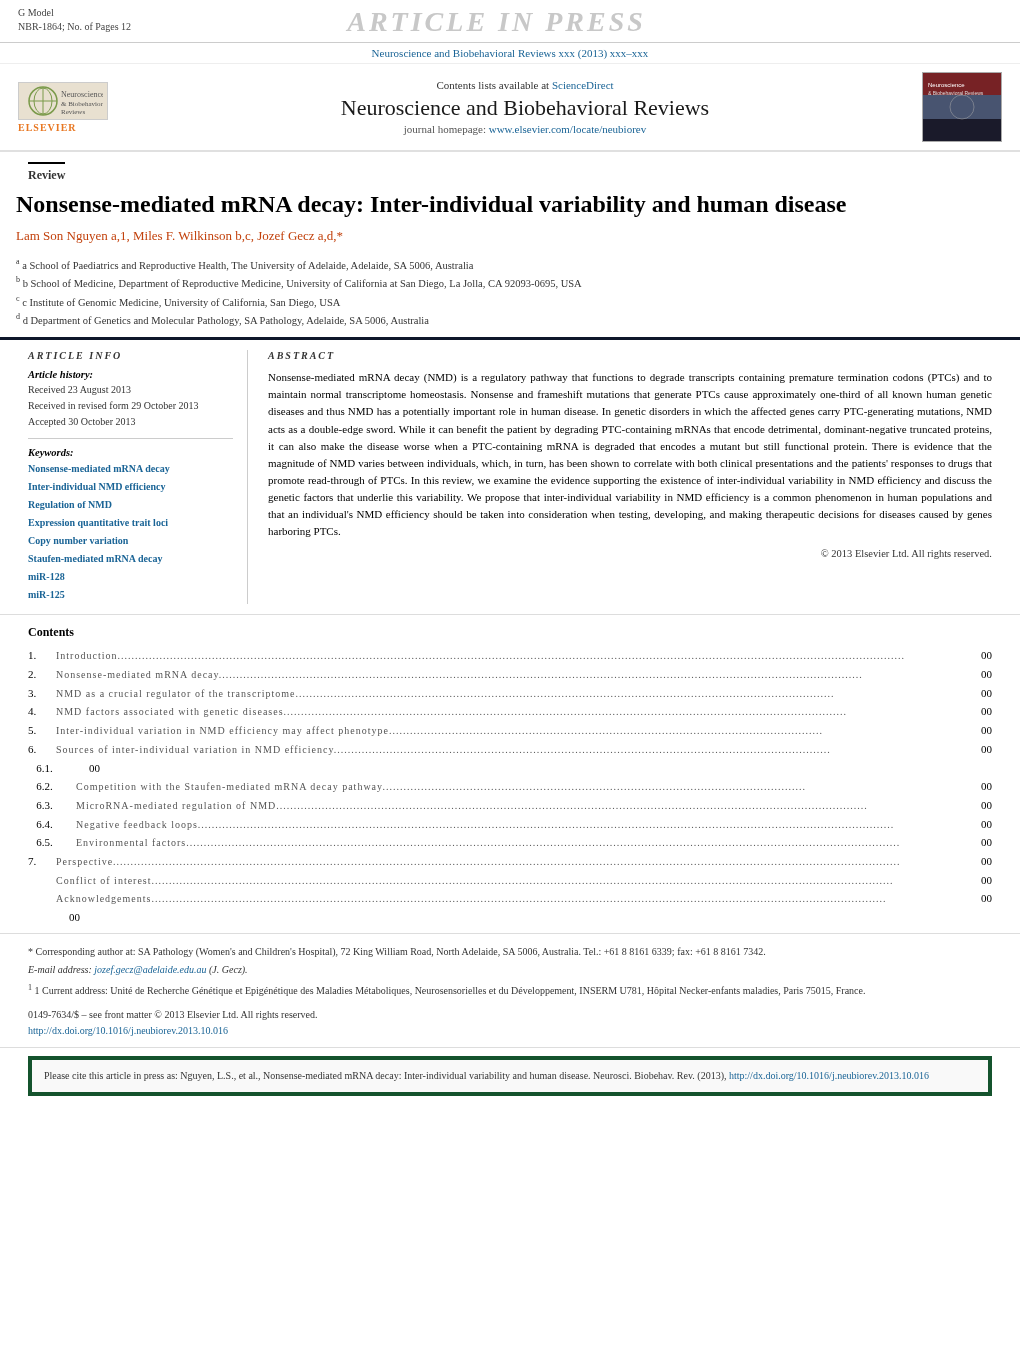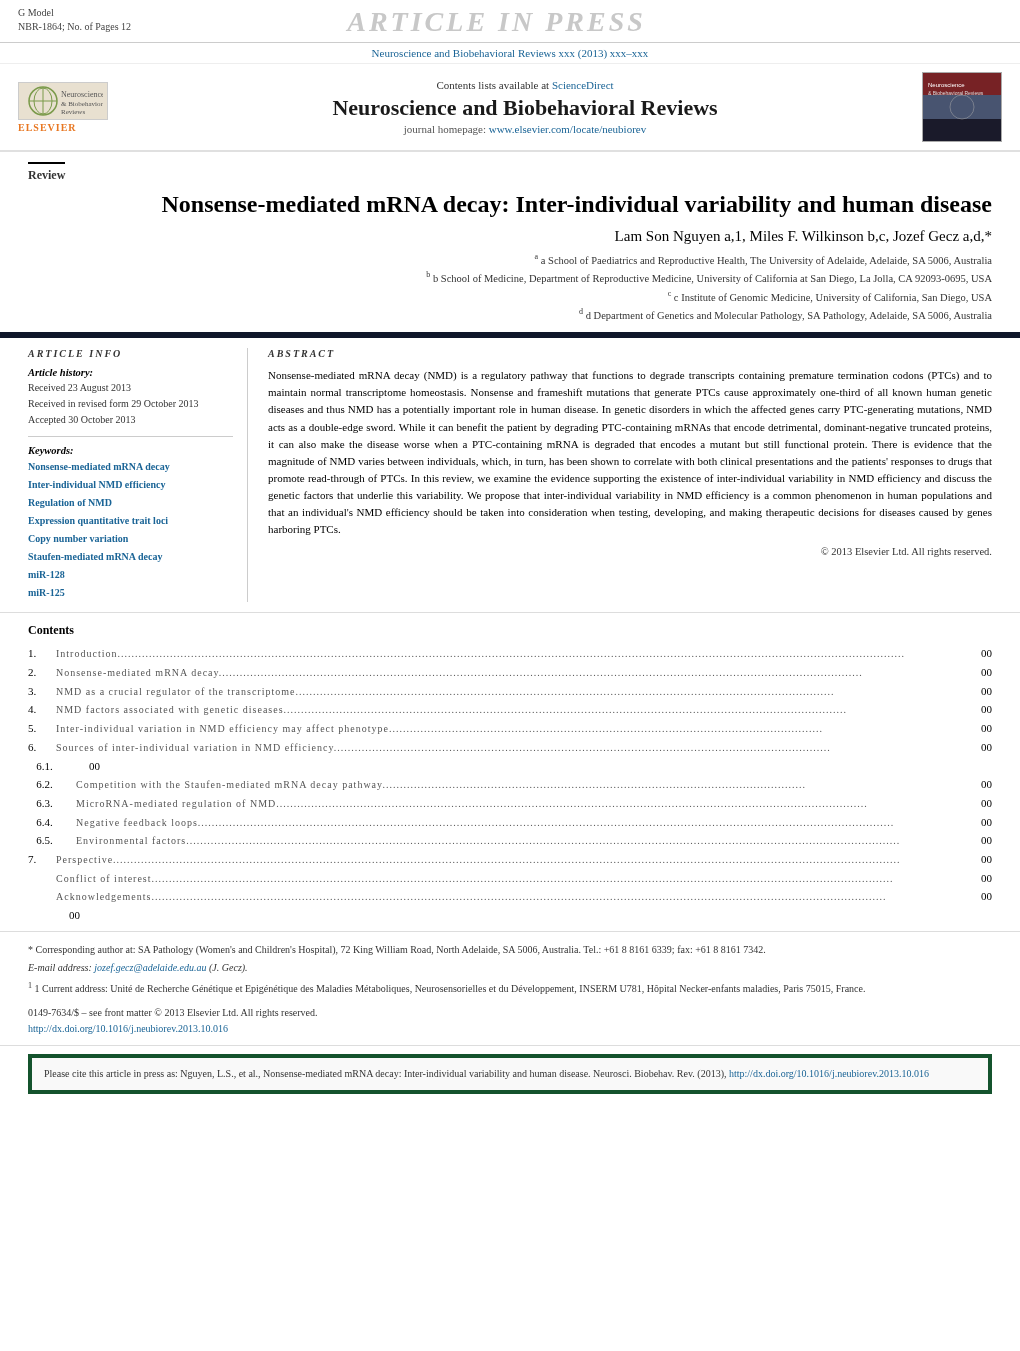--- a/index.html
+++ b/index.html
@@ -58,21 +58,21 @@
       font-size: 11px;
       color: #333;
       margin-bottom: 4px;
     }
     .journal-link-bar a, .journal-link {
       color: #1a6496;
       text-decoration: none;
     }
     .journal-title-main {
       font-size: 22px;
-      font-weight: bold;
+      font-weight: normal;
       color: #1a1a1a;
       margin: 2px 0;
     }
     .journal-homepage {
       font-size: 11px;
       color: #555;
     }
     .elsevier-logo {
       width: 110px;
       display: flex;
@@ -121,35 +121,34 @@
       font-size: 12px;
       color: #333;
       font-weight: bold;
       border-top: 2px solid #000;
       padding-top: 4px;
       display: inline-block;
     }
 
     
     .article-title-section {
-      padding: 6px 28px 8px 40px;
-      border-bottom: 6px solid #0f172a;
-      text-align: right;
+      padding: 6px 28px 8px 16px;
+      border-bottom: 3px solid #0f172a;
     }
     .article-title {
       font-size: 24px;
       font-weight: bold;
       color: #000;
       line-height: 1.3;
       margin-bottom: 8px;
     }
     .authors {
-      font-size: 15px;
-      color: #000000;
-      margin-bottom: 6px;
+      font-size: 13px;
+      color: #c2410c;
+      margin-bottom: 12px;
     }
     .affiliations {
       font-size: 10.5px;
       color: #333;
       line-height: 1.6;
     }
     .affiliation-line {
       display: block;
     }
     sup {

